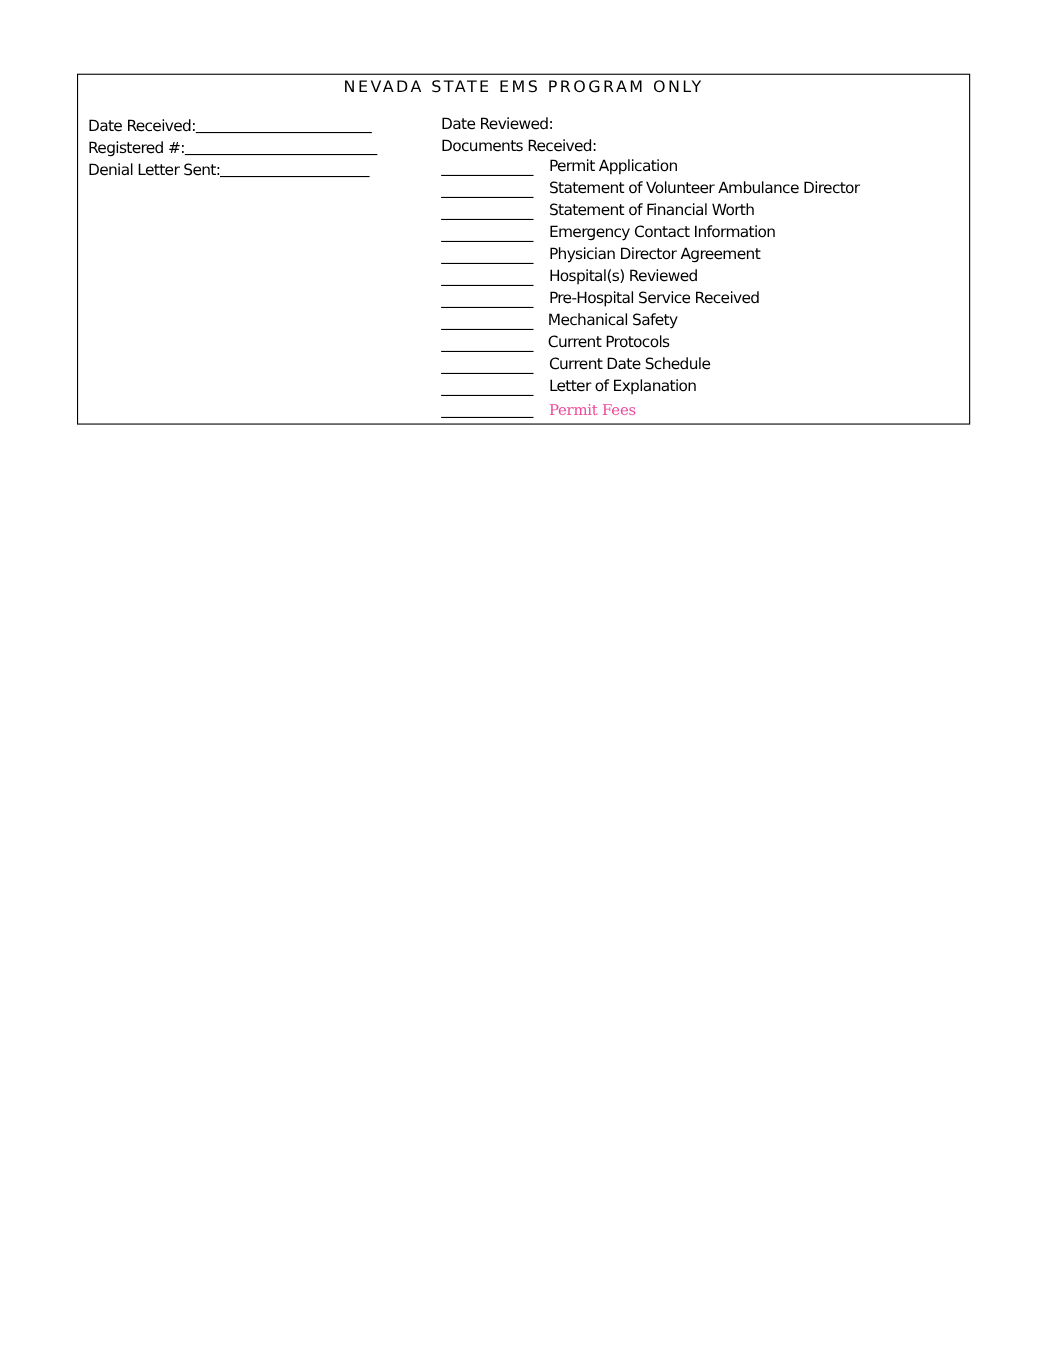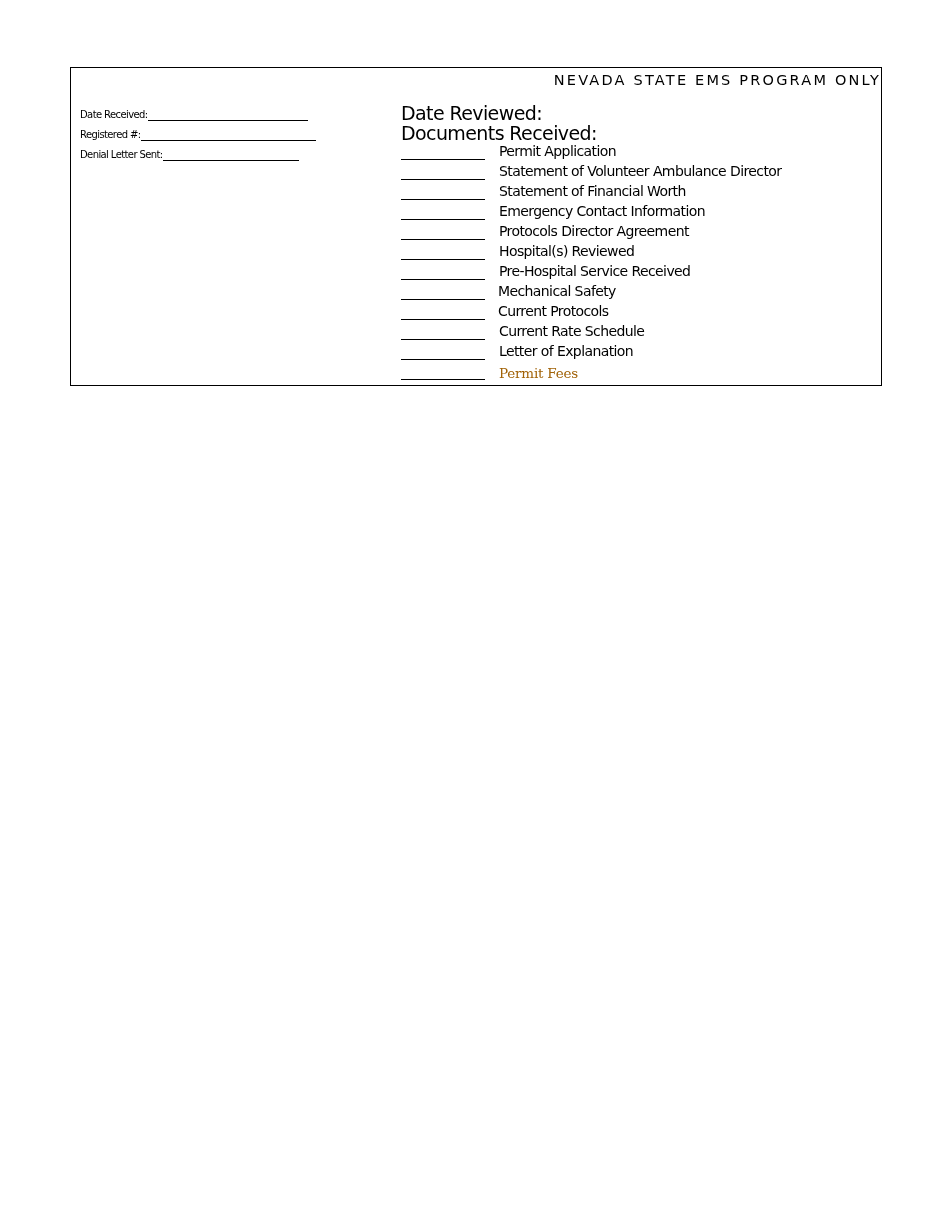--- a/index.html
+++ b/index.html
@@ -1,28 +1,28 @@
 <!DOCTYPE html>
 <html><head>
 <meta charset="utf-8">
 <style>
   html, body { margin:0; padding:0; background:#ffffff; }
   body { width:950px; height:1230px; position:relative; font-family:"DejaVu Sans", sans-serif; color:#000; }
   .box { position:absolute; left:70px; top:67px; width:810px; height:317px; border:1px solid #000; box-sizing:content-box; }
-  .title { position:absolute; left:0; right:0; top:4px; text-align:right; font-size:14.5px; letter-spacing:2.2px; font-family:"DejaVu Sans", sans-serif; }
+  .title { position:absolute; left:0; right:0; top:4px; text-align:center; font-size:14.5px; letter-spacing:2.2px; font-family:"DejaVu Sans", sans-serif; }
   .left-col { position:absolute; left:9px; top:36px; }
-  .field { position:relative; height:20px; font-size:10px; letter-spacing:-0.6px; display:flex; align-items:flex-end; white-space:nowrap; }
+  .field { position:relative; height:20px; font-size:14px; letter-spacing:-0.6px; display:flex; align-items:flex-end; white-space:nowrap; }
   .field .label { line-height:18px; }
   .field .line { border-bottom:1px solid #000; height:0; margin-bottom:3px; }
   .right-col { position:absolute; left:330px; top:36px; }
-  .rhead { height:20px; font-size:19px; letter-spacing:-0.6px; line-height:18px; }
+  .rhead { height:20px; font-size:14px; letter-spacing:-0.6px; line-height:18px; }
   .doc { position:relative; height:20px; white-space:nowrap; }
   .doc .blank { position:absolute; left:0; top:17px; width:84px; border-bottom:1px solid #000; }
   .doc .dlabel { position:absolute; left:98px; top:0; font-size:14px; letter-spacing:-0.6px; line-height:18px; }
-  .doc .dlabel.serif { font-family:"DejaVu Serif", serif; letter-spacing:-0.2px; font-size:13.5px; top:2px; color:#a16207; }
+  .doc .dlabel.serif { font-family:"DejaVu Serif", serif; letter-spacing:-0.2px; font-size:13.5px; top:2px; color:#ec4899; }
 </style>
 </head>
 <body>
 
 <div class="box">
   <div class="title">NEVADA STATE EMS PROGRAM ONLY</div>
 
   <div class="left-col">
     <div class="field">
       <span class="label">Date Received:</span>
@@ -53,41 +53,41 @@
     <div class="doc">
       <span class="blank"></span>
       <span class="dlabel">Statement of Financial Worth</span>
     </div>
     <div class="doc">
       <span class="blank"></span>
       <span class="dlabel">Emergency Contact Information</span>
     </div>
     <div class="doc">
       <span class="blank"></span>
-      <span class="dlabel">Protocols Director Agreement</span>
+      <span class="dlabel">Physician Director Agreement</span>
     </div>
     <div class="doc">
       <span class="blank"></span>
       <span class="dlabel">Hospital(s) Reviewed</span>
     </div>
     <div class="doc">
       <span class="blank"></span>
       <span class="dlabel">Pre-Hospital Service Received</span>
     </div>
     <div class="doc">
       <span class="blank"></span>
       <span class="dlabel" style="left:97px">Mechanical Safety</span>
     </div>
     <div class="doc">
       <span class="blank"></span>
       <span class="dlabel" style="left:97px">Current Protocols</span>
     </div>
     <div class="doc">
       <span class="blank"></span>
-      <span class="dlabel">Current Rate Schedule</span>
+      <span class="dlabel">Current Date Schedule</span>
     </div>
     <div class="doc">
       <span class="blank"></span>
       <span class="dlabel">Letter of Explanation</span>
     </div>
     <div class="doc">
       <span class="blank"></span>
       <span class="dlabel serif">Permit Fees</span>
     </div>
   </div>

